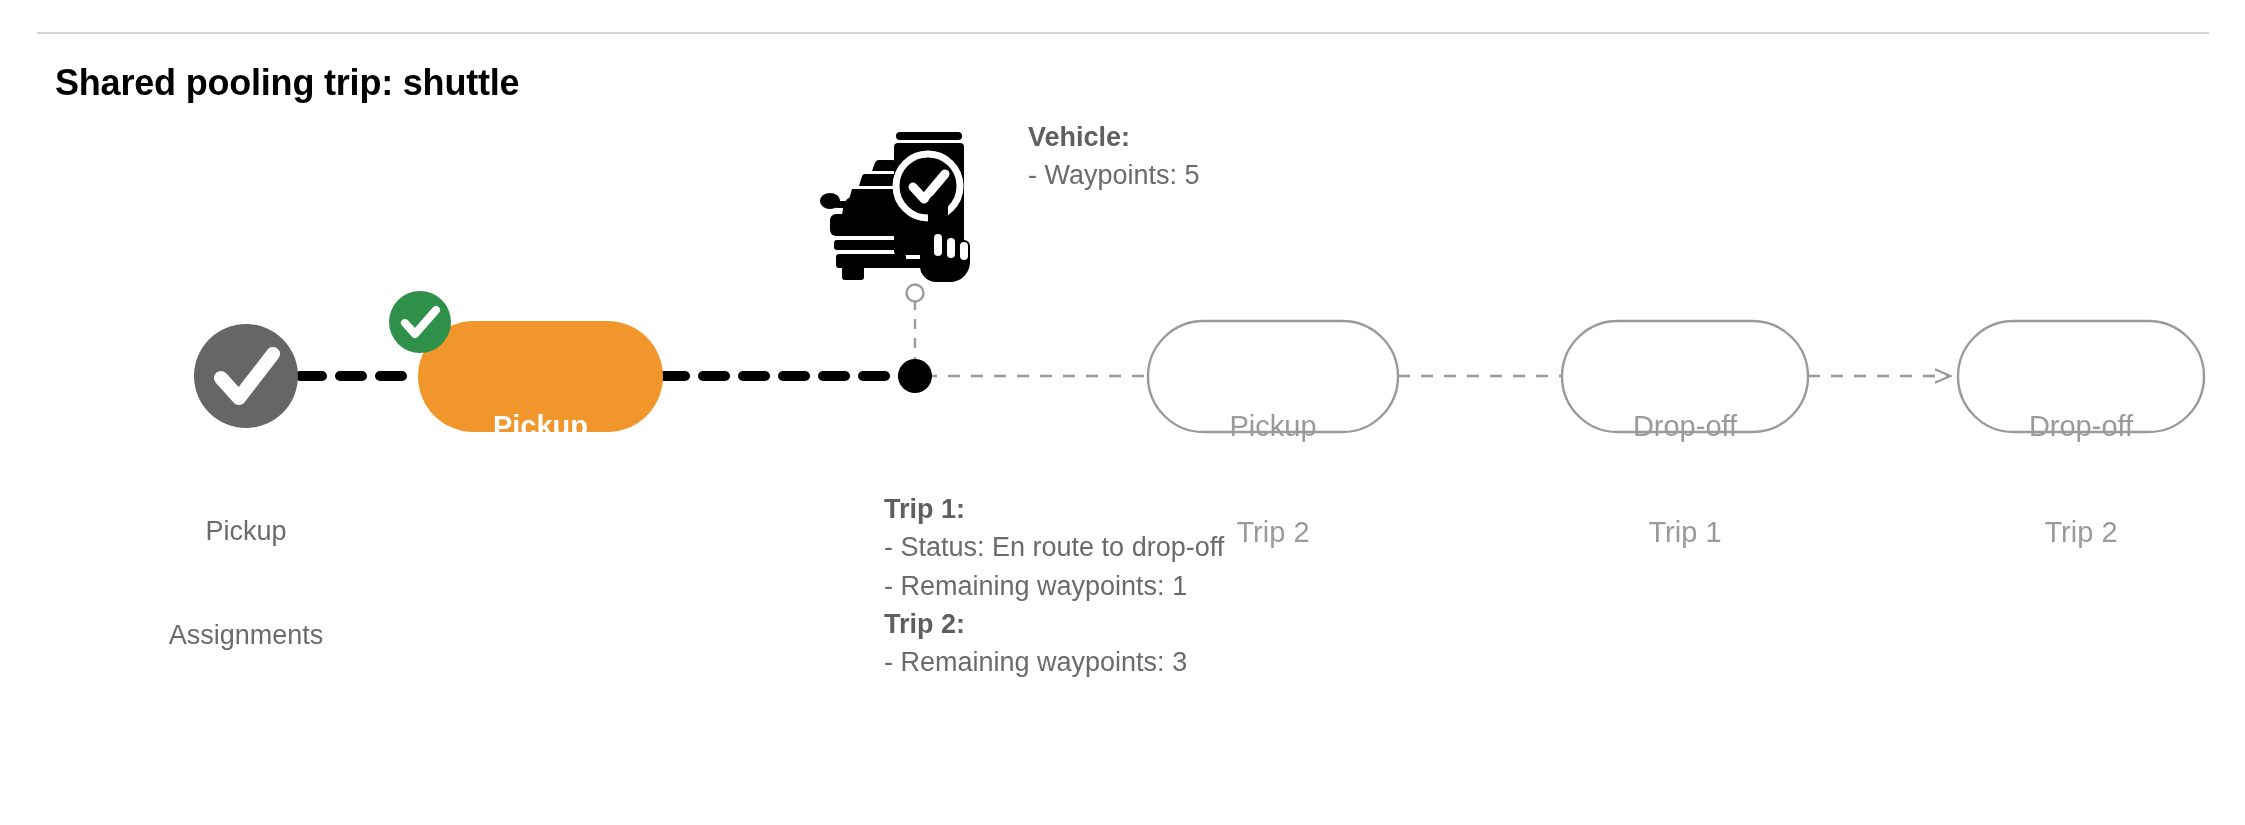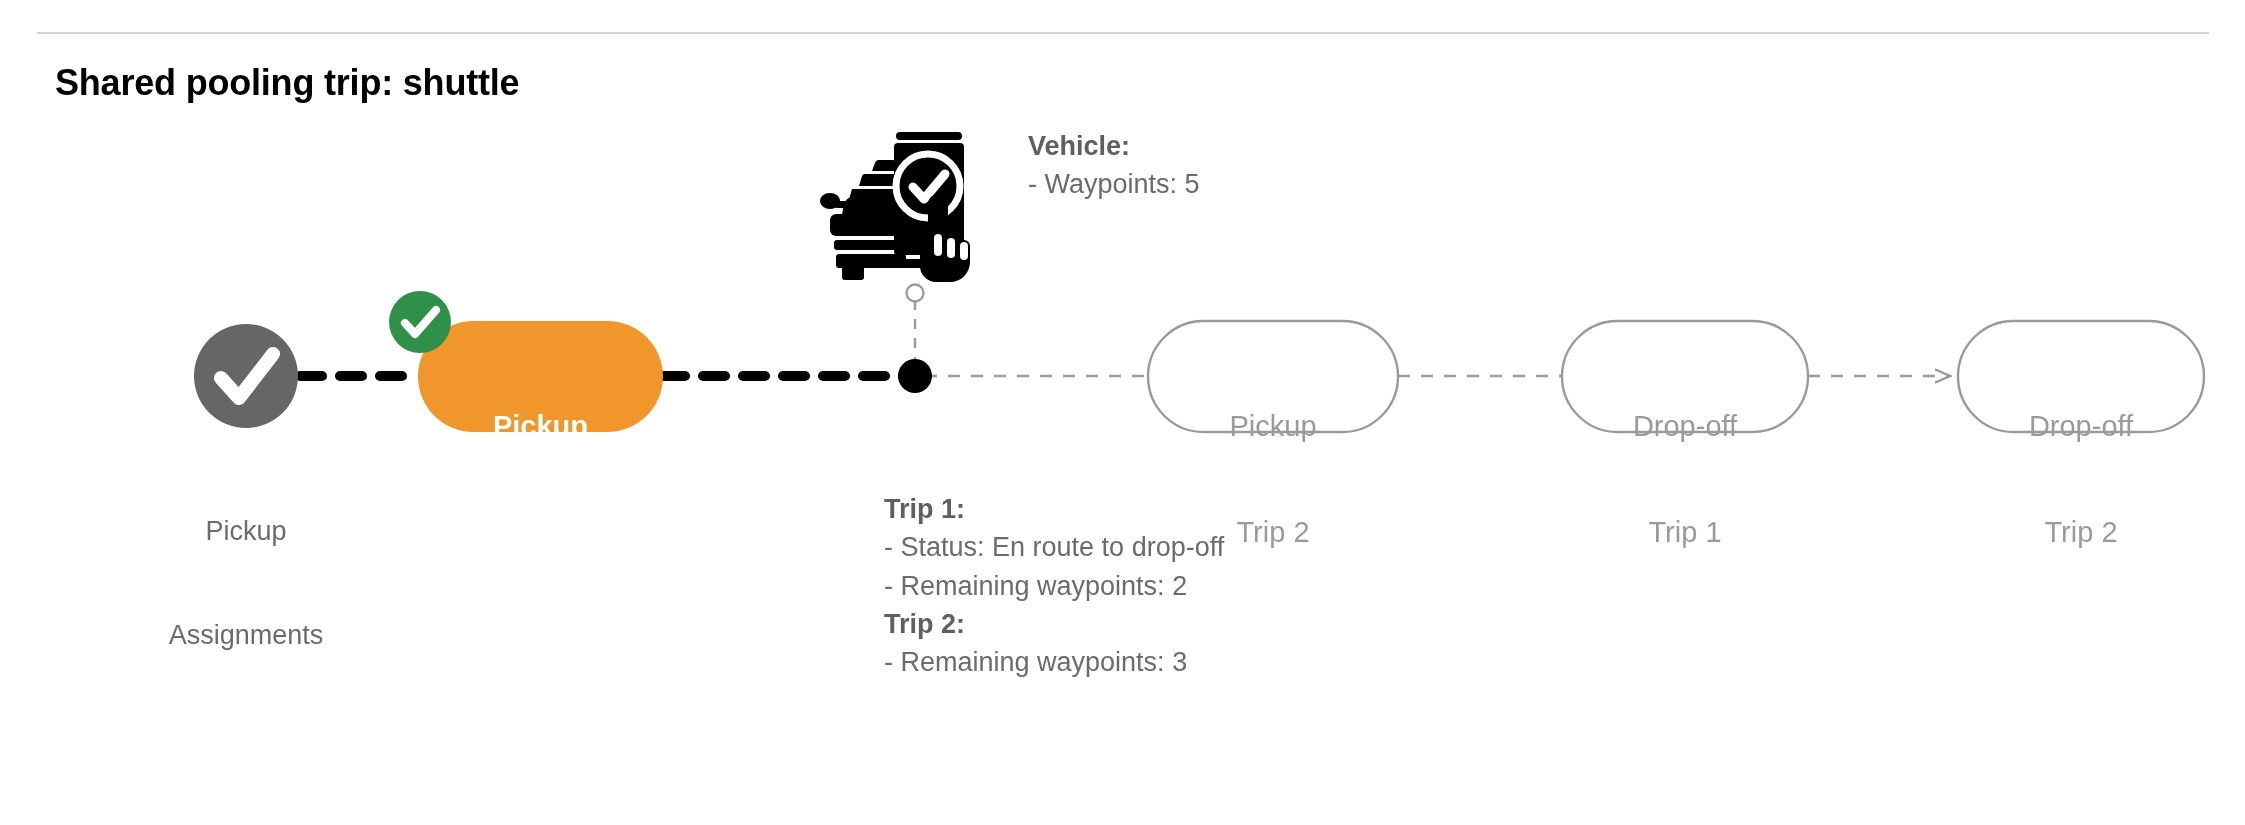--- a/index.html
+++ b/index.html
@@ -88,21 +88,21 @@
   .annot {
     position: absolute;
     color: #6b6b6b;
     font-size: 27px;
     line-height: 1.42;
     white-space: nowrap;
   }
   .annot .hd { font-weight: 700; color: #5f5f5f; }
   .annot .row { font-weight: 400; }
 
-  #vehicle-annot { left: 1028px; top: 127px; }
+  #vehicle-annot { left: 1028px; top: 118px; }
   #trip-annot    { left: 884px;  top: 490px; }
 
   
   #vehicle-icon {
     position: absolute;
     left: 812px;
     top: 122px;
     width: 172px;
     height: 160px;
   }
@@ -163,21 +163,21 @@
   </svg>
 
   <div class="annot" id="vehicle-annot">
     <div><span class="hd">Vehicle</span><span class="hd">:</span></div>
     <div class="row">- Waypoints: 5</div>
   </div>
 
   <div class="annot" id="trip-annot">
     <div><span class="hd">Trip 1</span><span class="hd">:</span></div>
     <div class="row">- Status:  En route to drop-off</div>
-    <div class="row">- Remaining waypoints: 2</div>
+    <div class="row">- Remaining waypoints: 1</div>
     <div><span class="hd">Trip 2</span><span class="hd">:</span></div>
     <div class="row">- Remaining waypoints: 3</div>
   </div>
 
   <svg id="flow" viewBox="0 0 2245 825">
     <defs>
       <marker id="arrow-gray" viewBox="0 0 10 10" refX="9" refY="5" markerWidth="7" markerHeight="7" orient="auto-start-reverse">
         <path d="M 0 1 L 9 5 L 0 9" fill="none" stroke="#9a9a9a" stroke-width="1.4"></path>
       </marker>
     </defs>

